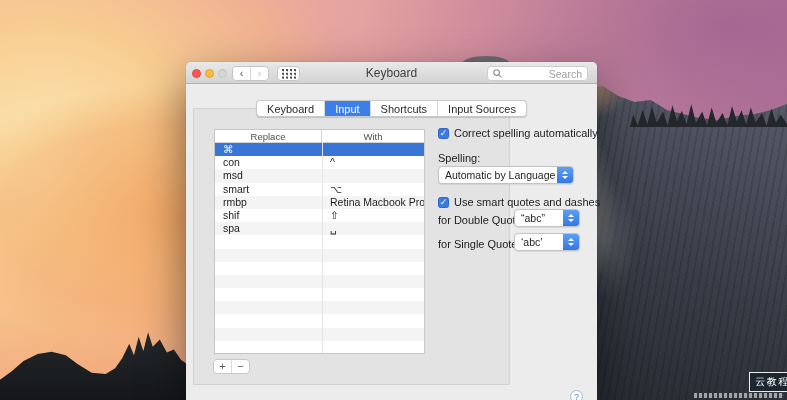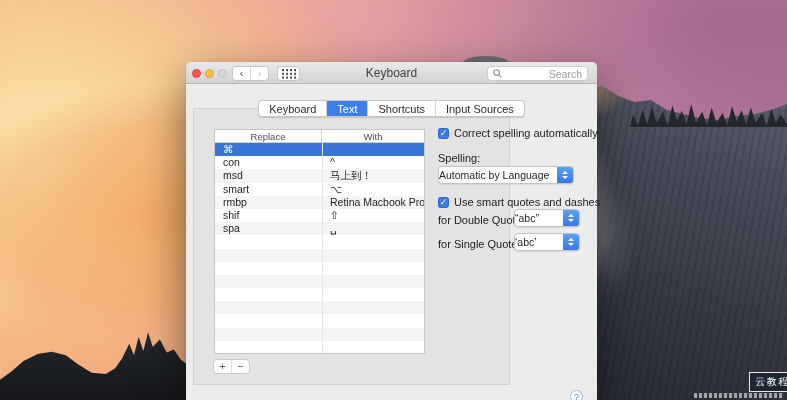--- a/index.html
+++ b/index.html
@@ -99,21 +99,21 @@
 
   
   .checkrow { position:absolute; display:flex; align-items:center; }
   .checkbox { width:11px; height:11px; border-radius:2.5px; background:#3b79e3;
     border:0.5px solid #2f66c8; display:flex; align-items:center; justify-content:center; flex:0 0 auto; }
   .checkbox .tick { color:#fff; font-size:9px; line-height:1; }
   .checklabel { font-size:11px; color:#1c1c1c; margin-left:5px; white-space:nowrap; }
   .plain-label { position:absolute; font-size:11px; color:#1c1c1c; white-space:nowrap; }
   .popup { position:absolute; height:18px; background:#fff; border:1px solid #c3c3c3; border-radius:4px;
     display:flex; align-items:center; overflow:hidden; box-shadow:0 0.5px 1px rgba(0,0,0,.08); }
-  .popup .ptext { flex:1; font-size:10.5px; color:#1e1e1e; padding:0 0; white-space:nowrap; overflow:hidden; }
+  .popup .ptext { flex:1; font-size:10.5px; color:#1e1e1e; padding:0 6px; white-space:nowrap; overflow:hidden; }
   .popup .pcap { width:16px; align-self:stretch; background:linear-gradient(#59a1f4,#3676e2);
     display:flex; flex-direction:column; align-items:center; justify-content:center; gap:1.5px; }
   .chev { width:0; height:0; border-left:3px solid transparent; border-right:3px solid transparent; }
   .chev.up { border-bottom:3.5px solid #fff; }
   .chev.down { border-top:3.5px solid #fff; }
 
   .help-btn { position:absolute; left:384px; top:328px; width:13px; height:13px; border-radius:50%;
     background:#fdfdfd; border:1px solid #9fb9e2; color:#4d8be0; font-size:9px; text-align:center; line-height:12px; }
 
   
@@ -157,21 +157,21 @@
         <circle cx="3.6" cy="3.6" r="2.8" fill="none" stroke="#8e8e8e" stroke-width="1.1"></circle>
         <line x1="5.8" y1="5.8" x2="8.4" y2="8.4" stroke="#8e8e8e" stroke-width="1.1"></line>
       </svg>
       <input placeholder="Search" style="">
     </div>
   </div>
 
   <div class="tabbar">
     <div class="seg-control">
       <div class="seg">Keyboard</div>
-      <div class="seg selected">Text</div>
+      <div class="seg selected">Input</div>
       <div class="seg">Shortcuts</div>
       <div class="seg">Input Sources</div>
     </div>
   </div>
 
   <div class="panel">
 
     <div class="trtable">
       <div class="thead">
         <div class="th th1">Replace</div>
@@ -180,21 +180,20 @@
       <div class="tbody">
         <div class="trow selected">
           <span class="c2">⌘</span>
         </div>
         <div class="trow">
           <span class="c1">con</span>
           <span class="c2">^</span>
         </div>
         <div class="trow">
           <span class="c1">msd</span>
-          <span class="c2">马上到！</span>
         </div>
         <div class="trow">
           <span class="c1">smart</span>
           <span class="c2">⌥</span>
         </div>
         <div class="trow">
           <span class="c1">rmbp</span>
           <span class="c2">Retina Macbook Pro</span>
         </div>
         <div class="trow">

